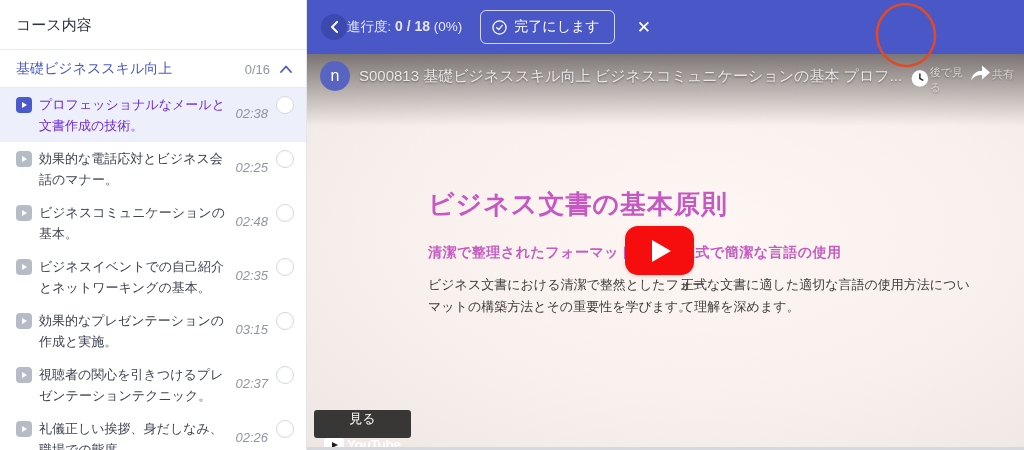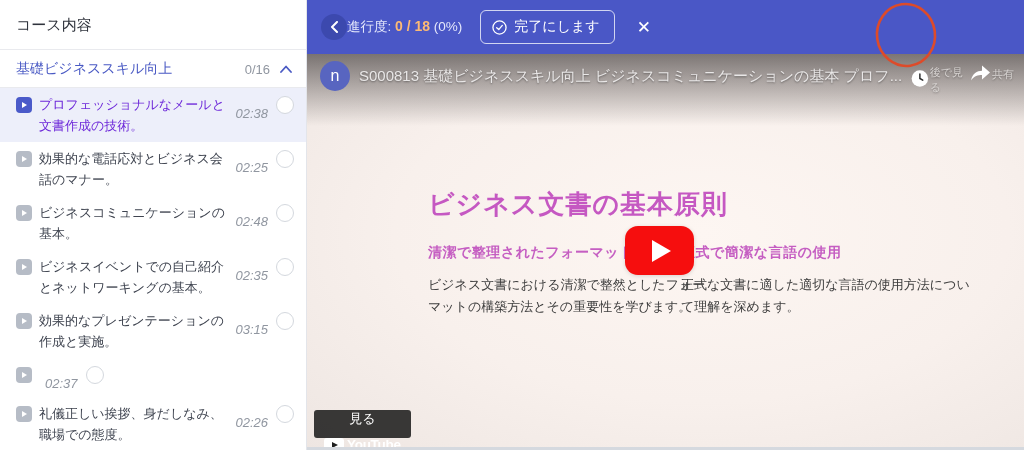--- a/index.html
+++ b/index.html
@@ -32,21 +32,21 @@
 
   
   .main { flex:1; display:flex; flex-direction:column; position:relative; }
   .topbar { height:54px; background:#4a57c6; display:flex; align-items:center;
     padding:0 14px 0 14px; color:#fff; flex-shrink:0; }
   .back-btn { width:26px; height:26px; border-radius:50%; background:#3c49ae;
     display:flex; align-items:center; justify-content:center; cursor:pointer; flex-shrink:0; }
   .topbar-title { font-size:14.5px; margin-left:21px; flex:1; white-space:nowrap;
     overflow:hidden; letter-spacing:.3px; }
   .progress-wrap { font-size:13.5px; color:#e4e7fb; margin-right:18px; white-space:nowrap; }
-  .progress-wrap b { color:#fdba74; font-size:14px;margin-top:8px; }
+  .progress-wrap b { color:#e5e5e5; font-size:14px;margin-top:8px; }
   .complete-btn { border:1px solid rgba(255,255,255,.75); border-radius:6px; background:transparent;
     color:#fff; font-size:14px; padding:7px 14px 7px 11px; display:flex; align-items:center;
     gap:7px; cursor:pointer; margin-right:20px; white-space:nowrap;
     font-family:"Liberation Sans","DejaVu Sans",sans-serif; }
   .close-x { font-size:17px; color:#fff; cursor:pointer; line-height:1; padding:2px; }
 
   .video { flex:1; position:relative; overflow:hidden;
     background:radial-gradient(ellipse at 55% 45%, #fdf6f2 0%, #f8f0ec 55%, #eee6e2 100%); }
   .video-topgrad { position:absolute; left:0; top:0; right:0; height:72px;
     background:linear-gradient(to bottom, rgba(35,30,30,.58), rgba(35,30,30,0)); pointer-events:none; }
@@ -140,20 +140,21 @@
           <span class="tri"></span>
         </span>
       <span class="item-title">効果的なプレゼンテーションの作成と実施。</span>
       <span class="item-dur">03:15</span>
       <span class="item-circle"></span>
     </div>
     <div class="item">
       <span class="vid-icon">
           <span class="tri"></span>
         </span>
+      <span class="item-title">視聴者の関心を引きつけるプレゼンテーションテクニック。</span>
       <span class="item-dur">02:37</span>
       <span class="item-circle"></span>
     </div>
     <div class="item">
       <span class="vid-icon">
           <span class="tri"></span>
         </span>
       <span class="item-title">礼儀正しい挨拶、身だしなみ、職場での態度。</span>
       <span class="item-dur">02:26</span>
       <span class="item-circle"></span>

